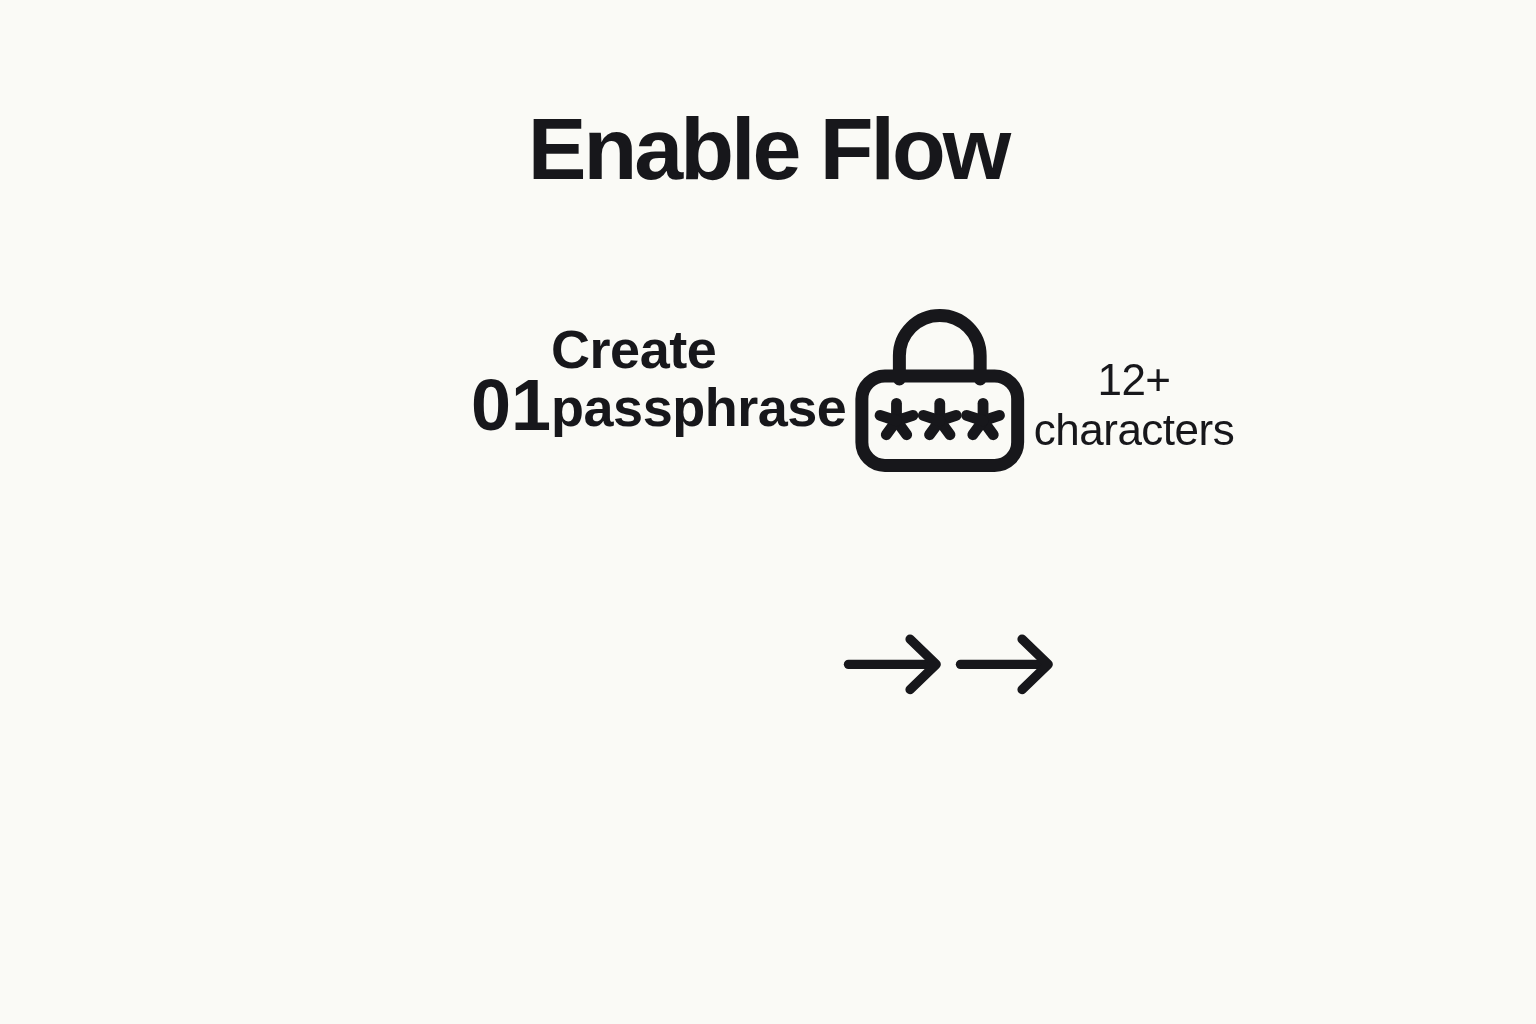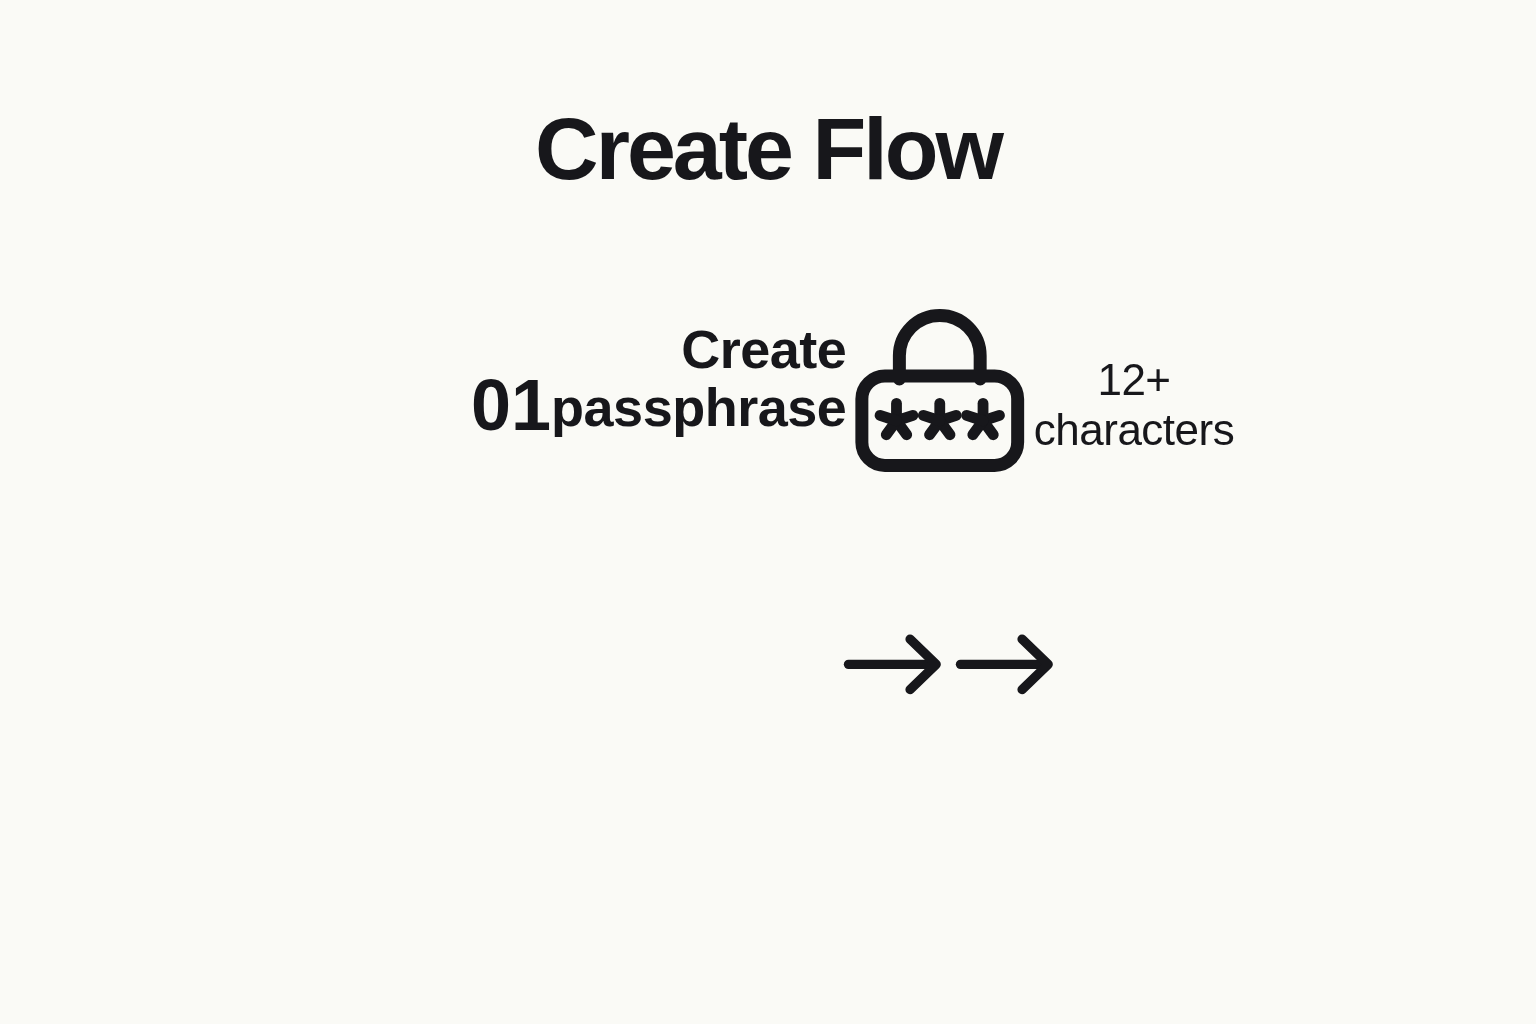--- a/index.html
+++ b/index.html
@@ -52,21 +52,21 @@
     line-height: 84px;
     text-align: center;
     letter-spacing: 0px;
   }
   .step-label {
     margin-top: 6px;
     height: 176px;
     font-size: 54px;
     font-weight: 700;
     line-height: 58px;
-    text-align: right;
+    text-align: left;
     white-space: pre-line;
     letter-spacing: -0.5px;
   }
   .icon-row {
     height: 190px;
     display: flex;
     align-items: center;
     justify-content: center;
   }
   .icon-row svg { display: block; position: relative; }
@@ -93,21 +93,21 @@
     stroke: currentColor;
     stroke-linecap: round;
     stroke-linejoin: round;
   }
 </style>
 </head>
 <body>
 
 <div class="canvas">
 
-  <h1 class="title">Create Flow</h1>
+  <h1 class="title">Enable Flow</h1>
 
   <div class="flow">
 
     <div class="step">
       <div class="step-number">01</div>
       <div class="step-label">Create
 passphrase</div>
       <div class="icon-row">
         <svg class="icon-lock" viewBox="0 16 130 122" height="176" aria-hidden="true">
           <path class="stroke" stroke-width="9" d="M37,70 V54 a28,28 0 0 1 56,0 V70"></path>

